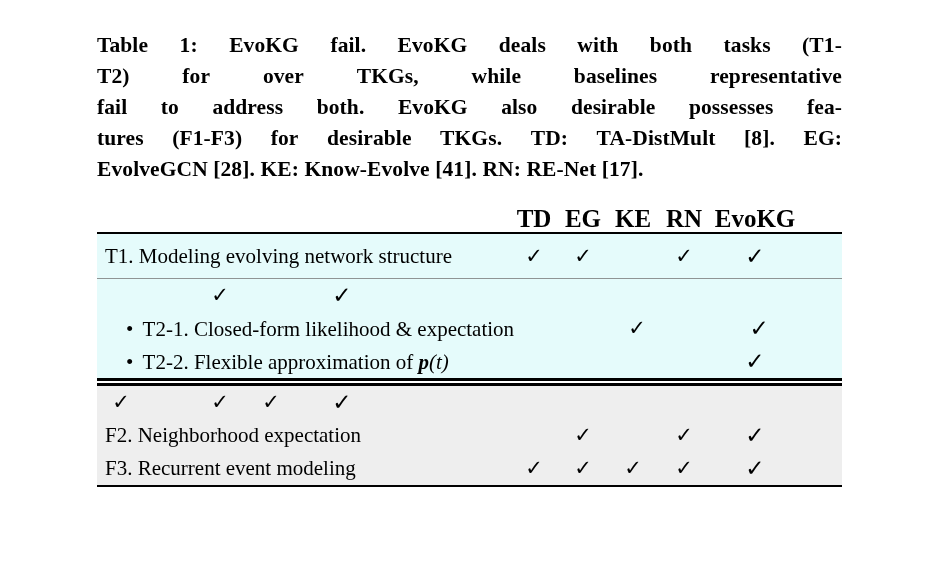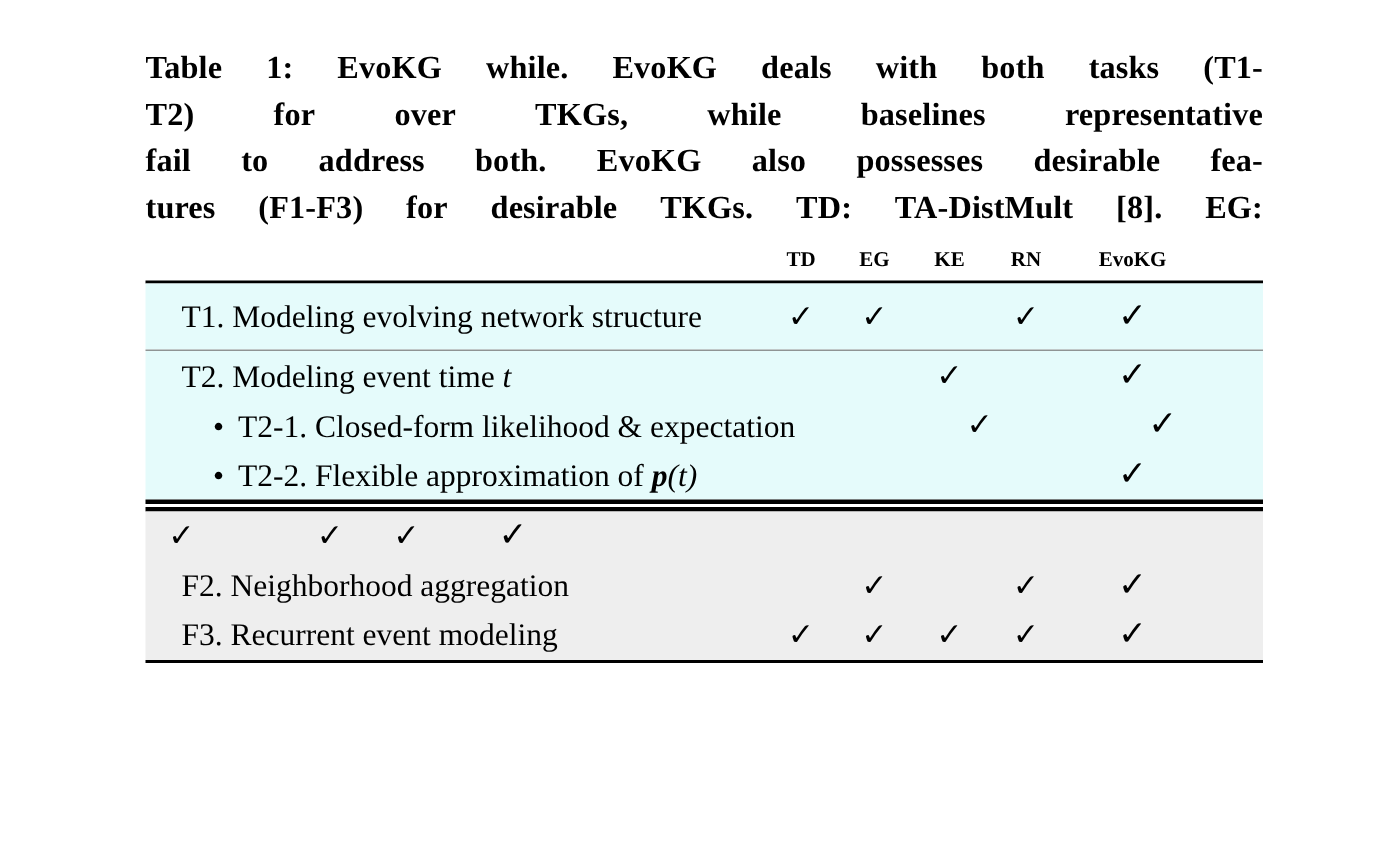--- a/index.html
+++ b/index.html
@@ -49,24 +49,24 @@
     justify-content: space-between;
     white-space: nowrap;
   }
   .caption-line.justify > span { display: inline-block; }
 
   
   .col-head-row {
     display: flex;
     align-items: flex-end;
     font-weight: bold;
-    font-size: 14px;
+    font-size: 25px;
     line-height: 26px;
     height: 28px;
-    margin-top: 5px;
+    margin-top: 19px;
   }
   .col-head-spacer { flex: 0 0 413px; }
   .col-head {
     text-align: center;
     font-weight: bold;
     white-space: nowrap;
   }
 
   
   .c-td   { flex: 0 0 48px; }
@@ -99,21 +99,21 @@
   .row {
     display: flex;
     align-items: center;
     font-size: 21px;
     line-height: 24px;
     height: 33px;
   }
   .row.tall { height: 44px; }
   .row-label {
     flex: 0 0 413px;
-    padding-left: 24px;
+    padding-left: 8px;
     box-sizing: border-box;
     white-space: nowrap;
   }
   .row-label .indent { padding-left: 21px; }
   .row-label .bullet { letter-spacing: 2px; }
   .mathit { font-style: italic; }
   .mathbi { font-style: italic; font-weight: bold; }
 
   .cell {
     text-align: center;
@@ -135,21 +135,21 @@
 <body>
 
 <div class="page">
   <div class="table-block">
 
     <div class="caption" id="caption-host">
         <div class="caption-line justify">
           <span>Table</span>
           <span>1:</span>
           <span>EvoKG</span>
-          <span>while.</span>
+          <span>fail.</span>
           <span>EvoKG</span>
           <span>deals</span>
           <span>with</span>
           <span>both</span>
           <span>tasks</span>
           <span>(T1-</span>
         </div>
         <div class="caption-line justify">
           <span>T2)</span>
           <span>for</span>
@@ -159,35 +159,36 @@
           <span>baselines</span>
           <span>representative</span>
         </div>
         <div class="caption-line justify">
           <span>fail</span>
           <span>to</span>
           <span>address</span>
           <span>both.</span>
           <span>EvoKG</span>
           <span>also</span>
+          <span>desirable</span>
           <span>possesses</span>
-          <span>desirable</span>
           <span>fea-</span>
         </div>
         <div class="caption-line justify">
           <span>tures</span>
           <span>(F1-F3)</span>
           <span>for</span>
           <span>desirable</span>
           <span>TKGs.</span>
           <span>TD:</span>
           <span>TA-DistMult</span>
           <span>[8].</span>
           <span>EG:</span>
         </div>
+        <div class="caption-line">EvolveGCN [28]. KE: Know-Evolve [41]. RN: RE-Net [17].</div>
       </div>
 
     <div class="col-head-row" id="colhead-host">
         <div class="col-head-spacer"></div>
         <div class="col-head c-td">TD</div>
         <div class="col-head c-eg">EG</div>
         <div class="col-head c-ke">KE</div>
         <div class="col-head c-rn">RN</div>
         <div class="col-head c-evo">EvoKG</div>
       </div>
@@ -200,21 +201,20 @@
             <div class="cell c-td"><span class="check">✓</span></div>
             <div class="cell c-eg"><span class="check">✓</span></div>
             <div class="cell c-ke"><span class="check empty">✓</span></div>
             <div class="cell c-rn"><span class="check">✓</span></div>
             <div class="cell c-evo"><span class="check bold">✓</span></div>
           </div>
         </div>
         <div class="rule-thin"></div>
         <div class="sec-teal">
           <div class="row">
-            <div class="row-label"><span><span>T2. Modeling event time </span><span class="mathit">t</span></span></div>
             <div class="cell c-td"><span class="check empty">✓</span></div>
             <div class="cell c-eg"><span class="check empty">✓</span></div>
             <div class="cell c-ke"><span class="check">✓</span></div>
             <div class="cell c-rn"><span class="check empty">✓</span></div>
             <div class="cell c-evo"><span class="check bold">✓</span></div>
           </div>
           <div class="row">
             <div class="row-label"><span class="indent"><span class="bullet">• </span><span>T2-1. Closed-form likelihood &amp; expectation</span></span></div>
             <div class="cell c-td"><span class="check empty">✓</span></div>
             <div class="cell c-eg"><span class="check empty">✓</span></div>
@@ -236,21 +236,21 @@
         <div class="rule-thick"></div>
         <div class="sec-gray">
           <div class="row">
             <div class="cell c-td"><span class="check">✓</span></div>
             <div class="cell c-eg"><span class="check empty">✓</span></div>
             <div class="cell c-ke"><span class="check">✓</span></div>
             <div class="cell c-rn"><span class="check">✓</span></div>
             <div class="cell c-evo"><span class="check bold">✓</span></div>
           </div>
           <div class="row">
-            <div class="row-label"><span><span>F2. Neighborhood aggregation</span></span></div>
+            <div class="row-label"><span><span>F2. Neighborhood expectation</span></span></div>
             <div class="cell c-td"><span class="check empty">✓</span></div>
             <div class="cell c-eg"><span class="check">✓</span></div>
             <div class="cell c-ke"><span class="check empty">✓</span></div>
             <div class="cell c-rn"><span class="check">✓</span></div>
             <div class="cell c-evo"><span class="check bold">✓</span></div>
           </div>
           <div class="row">
             <div class="row-label"><span><span>F3. Recurrent event modeling</span></span></div>
             <div class="cell c-td"><span class="check">✓</span></div>
             <div class="cell c-eg"><span class="check">✓</span></div>

